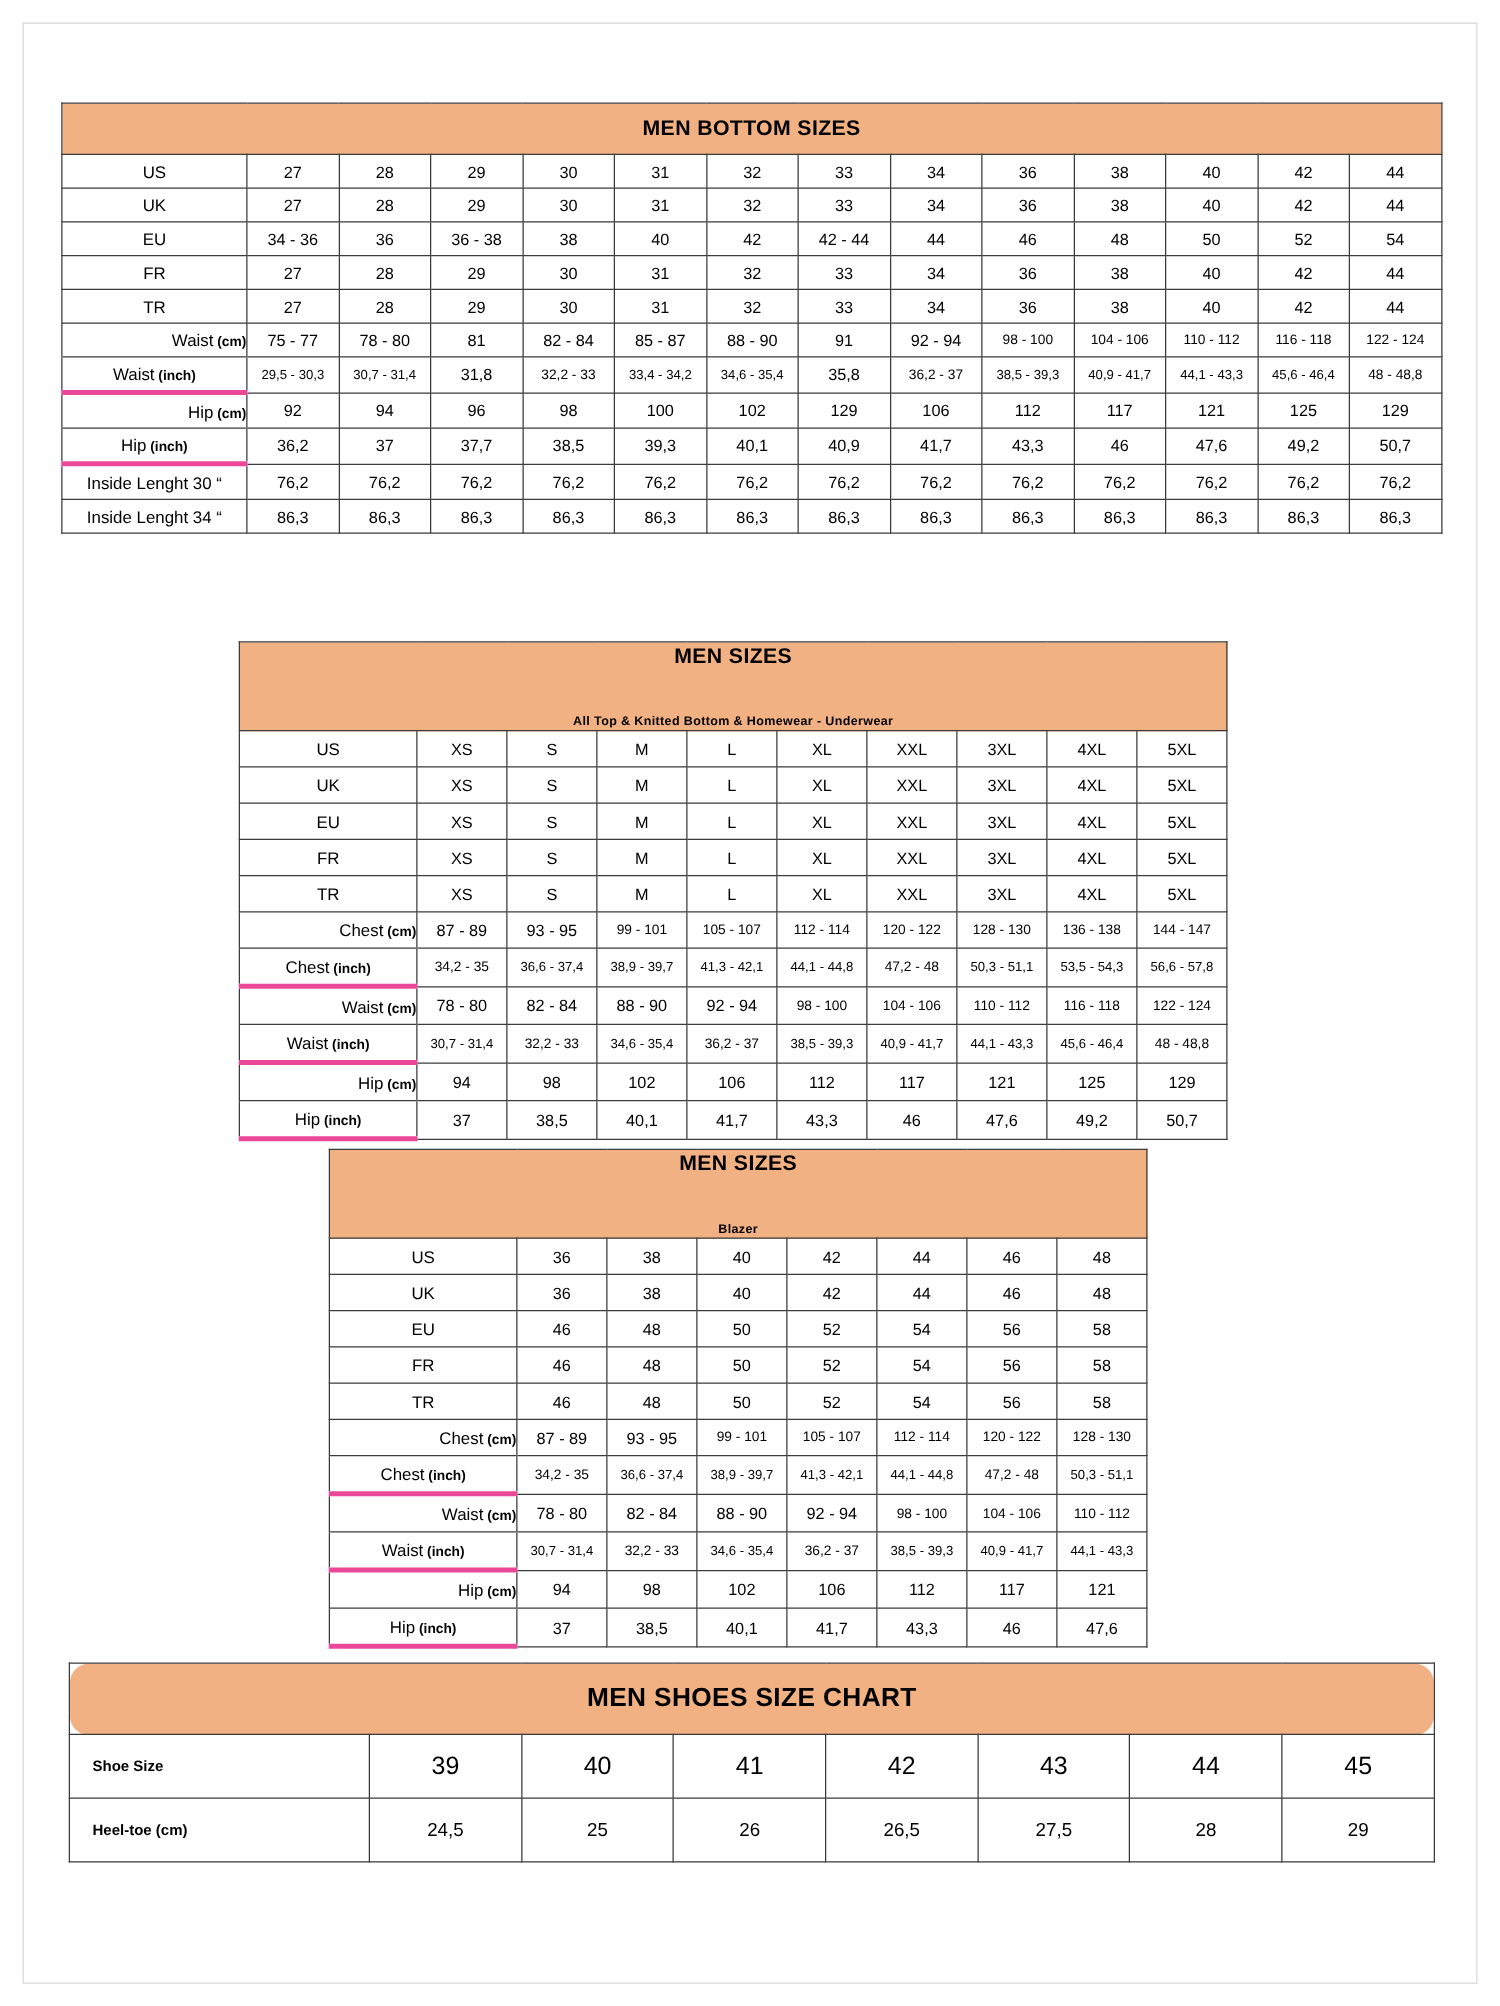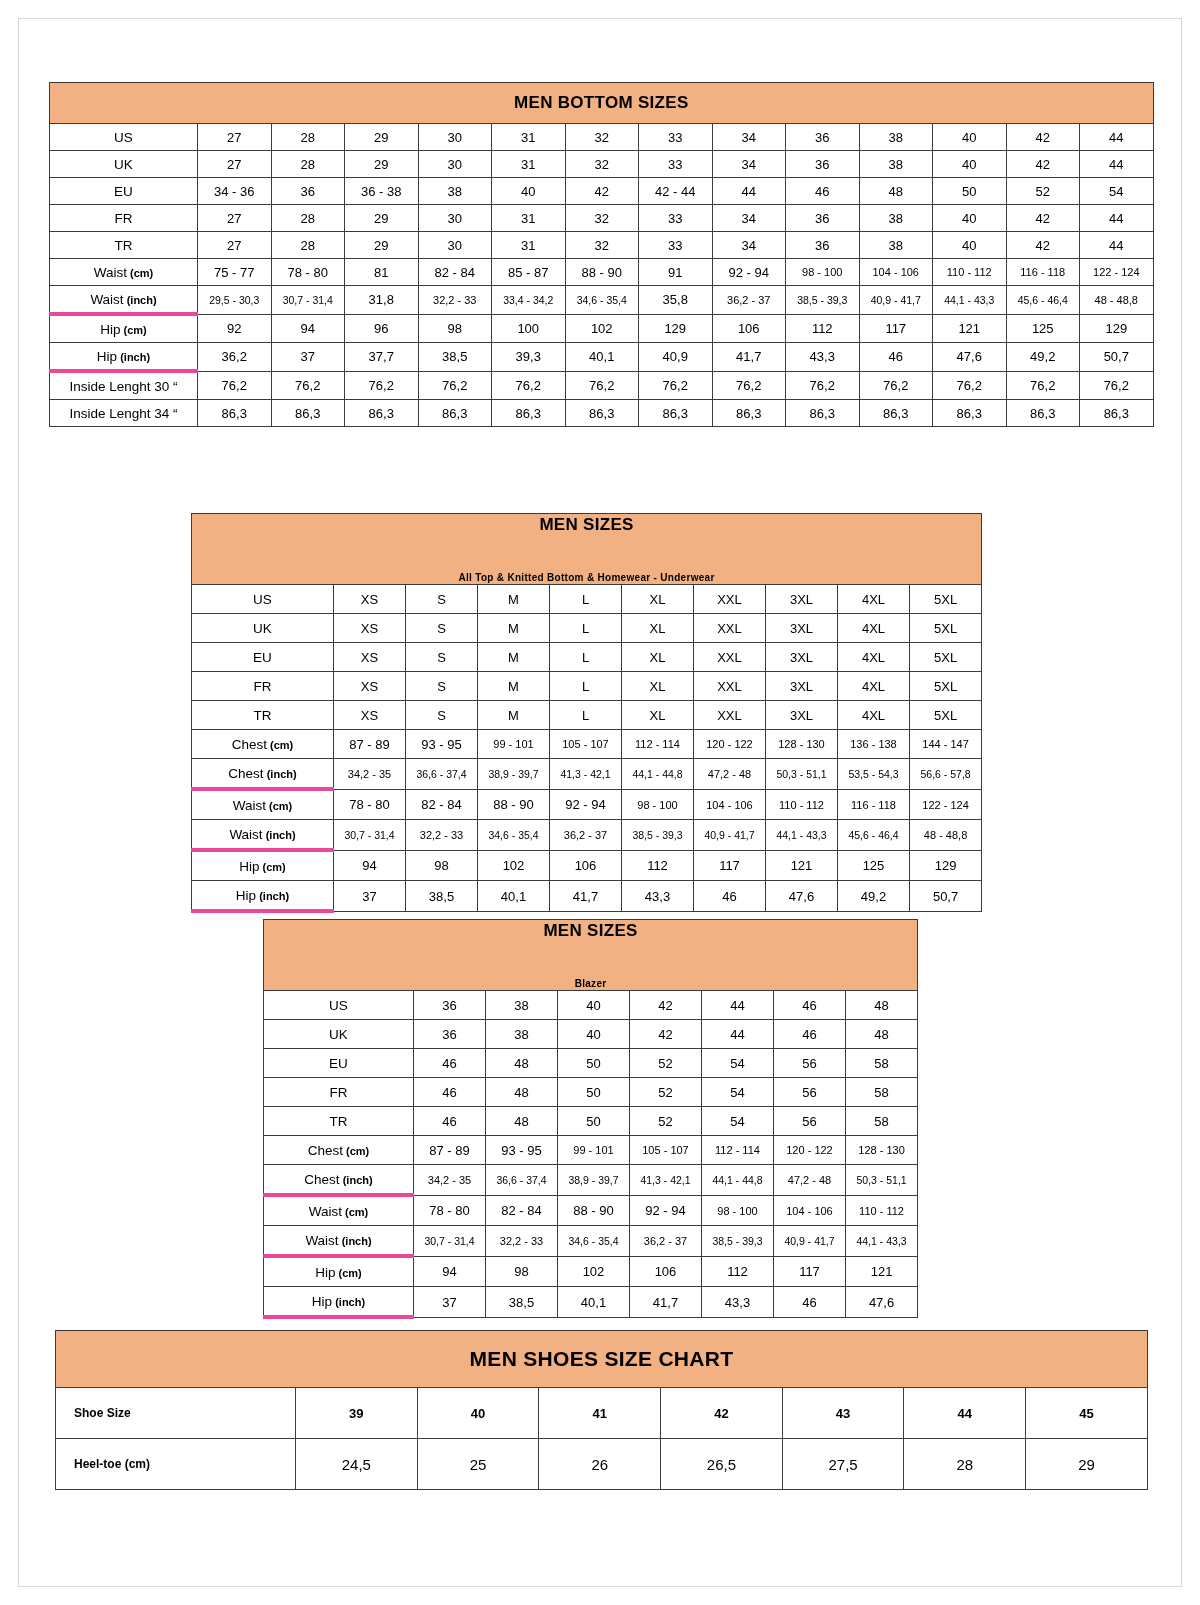--- a/index.html
+++ b/index.html
@@ -111,40 +111,40 @@
   #table-blazer .title-cell { height: 46px; }
 
   
   #table-shoes {
     position: absolute;
     left: 55px;
     top: 1330px;
     width: 1092px;
   }
   #table-shoes td { height: 50px; }
-  #table-shoes .title-cell { height: 56px; }
+  #table-shoes .title-cell { height: 56px; border-radius: 15px; }
   #table-shoes .shoe-label {
     text-align: left;
     padding-left: 18px;
     font-weight: bold;
     font-size: 12px;
   }
   #table-shoes .shoe-head {
-    font-weight: bold;
-    font-size: 13px;
+    font-weight: normal;
+    font-size: 20px;
   }
   #table-shoes .shoe-val {
     font-size: 15px;
   }
   #table-shoes .title-main { font-size: 21px; }
 
   .pair-top td { border-bottom: none; }
   .pair-bottom td { border-top: none; }
   .pair-top .rowlabel, .pair-bottom .rowlabel { border-bottom: 4px solid #ec4899; }
-  .pair-top .rowlabel { border-bottom: none; }
+  .pair-top .rowlabel { border-bottom: none; text-align: right; }
 </style>
 </head>
 <body>
 
 <div class="page">
   <div class="page-border"></div>
 
   <table class="chart" id="table-bottom">
     <colgroup>
       <col style="width:148px">

